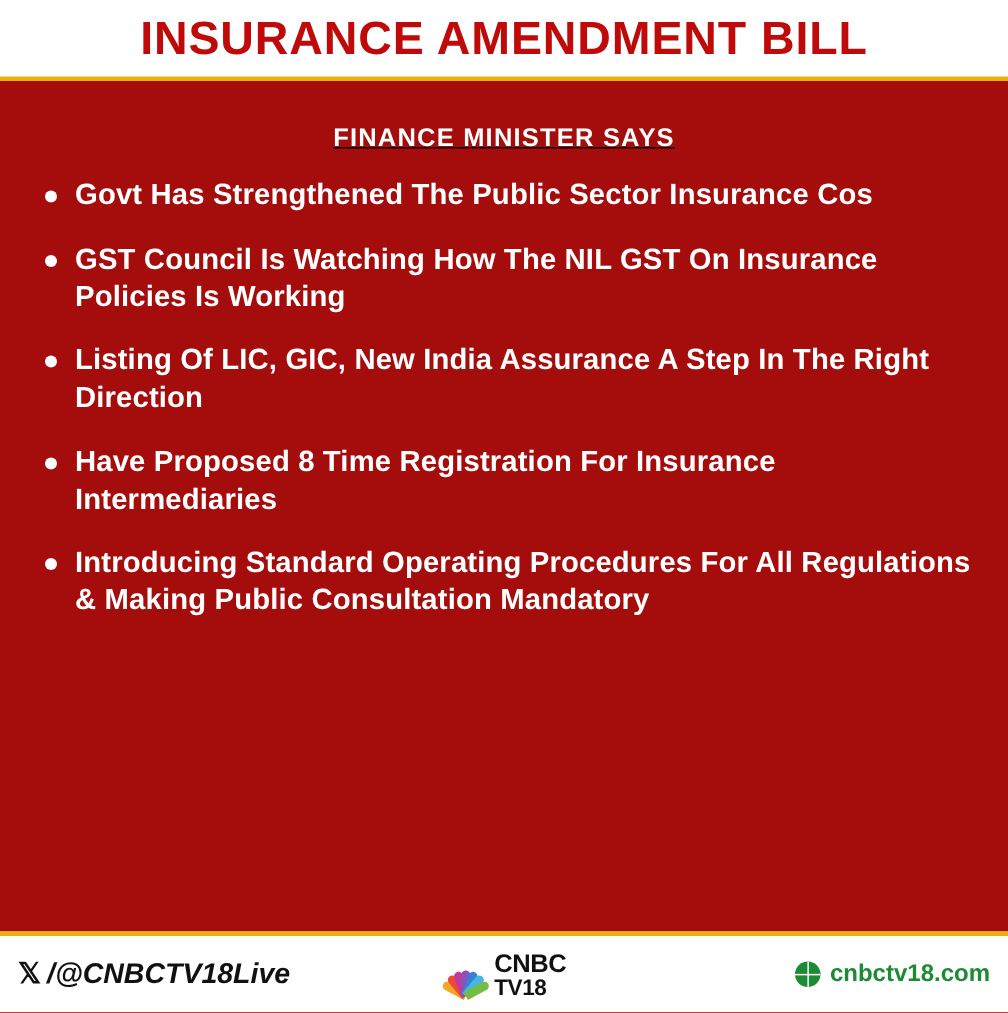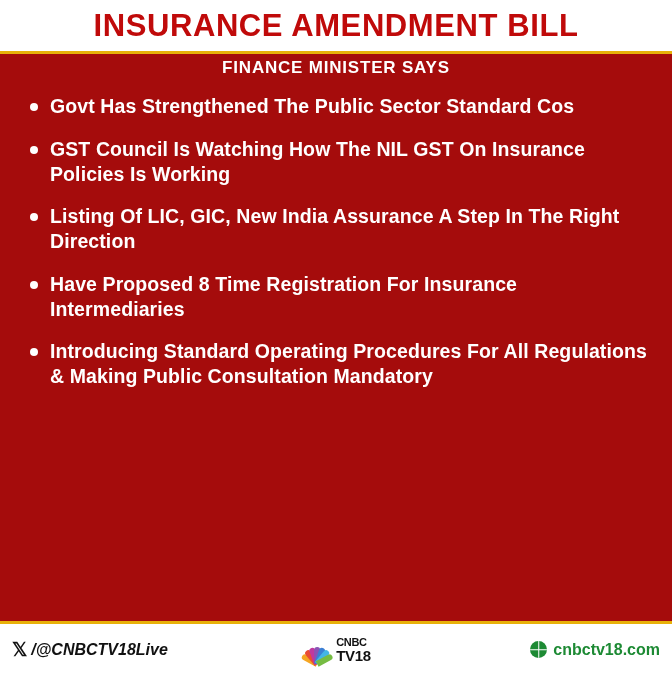--- a/index.html
+++ b/index.html
@@ -39,22 +39,23 @@
     font-size: 31px;
     font-weight: bold;
     letter-spacing: 0.6px;
     text-transform: uppercase;
     font-family: "Liberation Sans", sans-serif;
     white-space: nowrap;
   }
   
   .subtitle-wrap {
     text-align: center;
-    padding-top: 4px;
+    padding-top: 28px;
     padding-bottom: 4px;
+    text-decoration: underline;
   }
   .subtitle {
     color: #ffffff;
     font-size: 17px;
     font-weight: bold;
     letter-spacing: 0.8px;
     text-transform: uppercase;
   }
   
   .bullets {
@@ -99,41 +100,41 @@
     align-items: center;
     gap: 4px;
   }
   .x-logo {
     font-size: 19px;
     font-weight: bold;
     color: #111;
     line-height: 1;
   }
   .handle {
-    font-size: 16px;
+    font-size: 19px;
     font-weight: bold;
     font-style: italic;
     color: #111;
   }
   .footer-center {
     position: absolute;
     left: 50%;
     top: 50%;
     transform: translate(-50%, -50%);
     display: flex;
     align-items: center;
     gap: 5px;
   }
   .cnbc-text {
     display: flex;
     flex-direction: column;
     line-height: 1;
   }
   .cnbc-text .l1 {
-    font-size: 11px;
+    font-size: 17px;
     font-weight: bold;
     color: #111;
     letter-spacing: -0.3px;
   }
   .cnbc-text .l2 {
     font-size: 15px;
     font-weight: bold;
     color: #111;
     letter-spacing: -0.3px;
   }
@@ -200,21 +201,21 @@
   </div>
 
   <div class="subtitle-wrap">
     <div class="subtitle">FINANCE MINISTER SAYS</div>
   </div>
 
   <div class="bullets">
 
     <div class="bullet-row">
       <div class="bullet-dot"></div>
-      <div class="bullet-text">Govt Has Strengthened The Public Sector Standard Cos</div>
+      <div class="bullet-text">Govt Has Strengthened The Public Sector Insurance Cos</div>
     </div>
 
     <div class="bullet-row">
       <div class="bullet-dot"></div>
       <div class="bullet-text">GST Council Is Watching How The NIL GST On Insurance Policies Is Working</div>
     </div>
 
     <div class="bullet-row">
       <div class="bullet-dot"></div>
       <div class="bullet-text">Listing Of LIC, GIC, New India Assurance A Step In The Right Direction</div>

